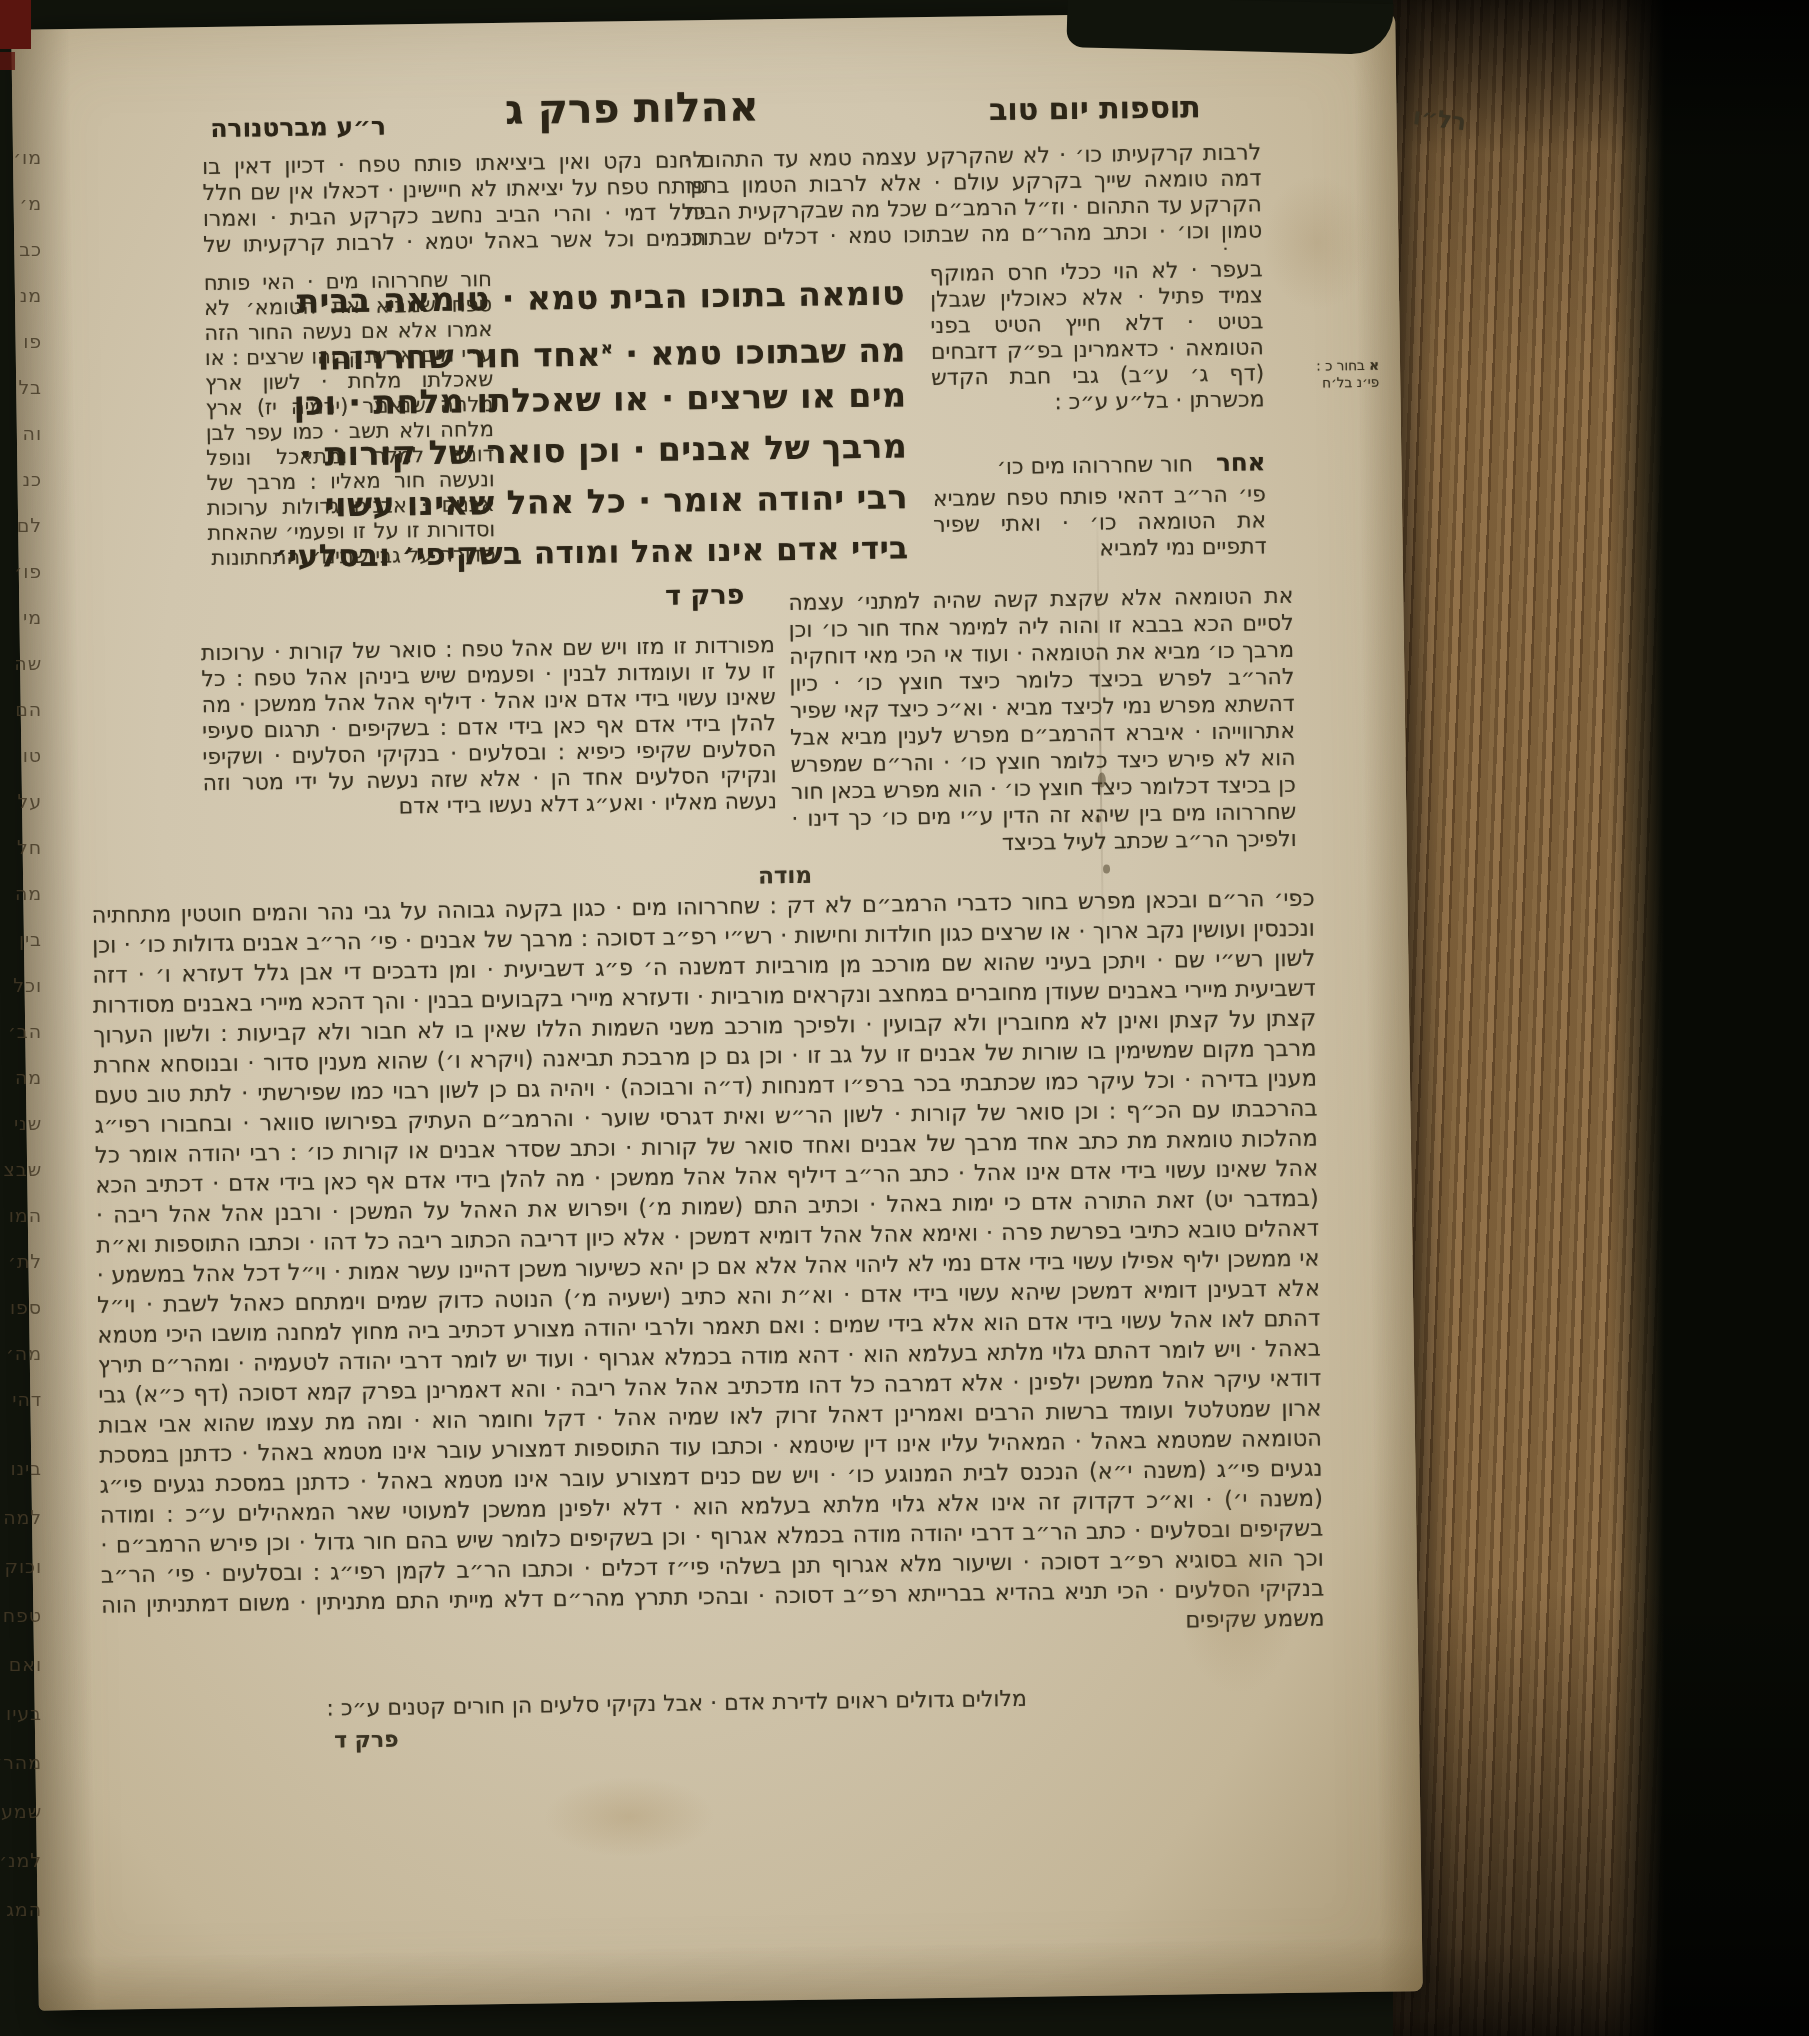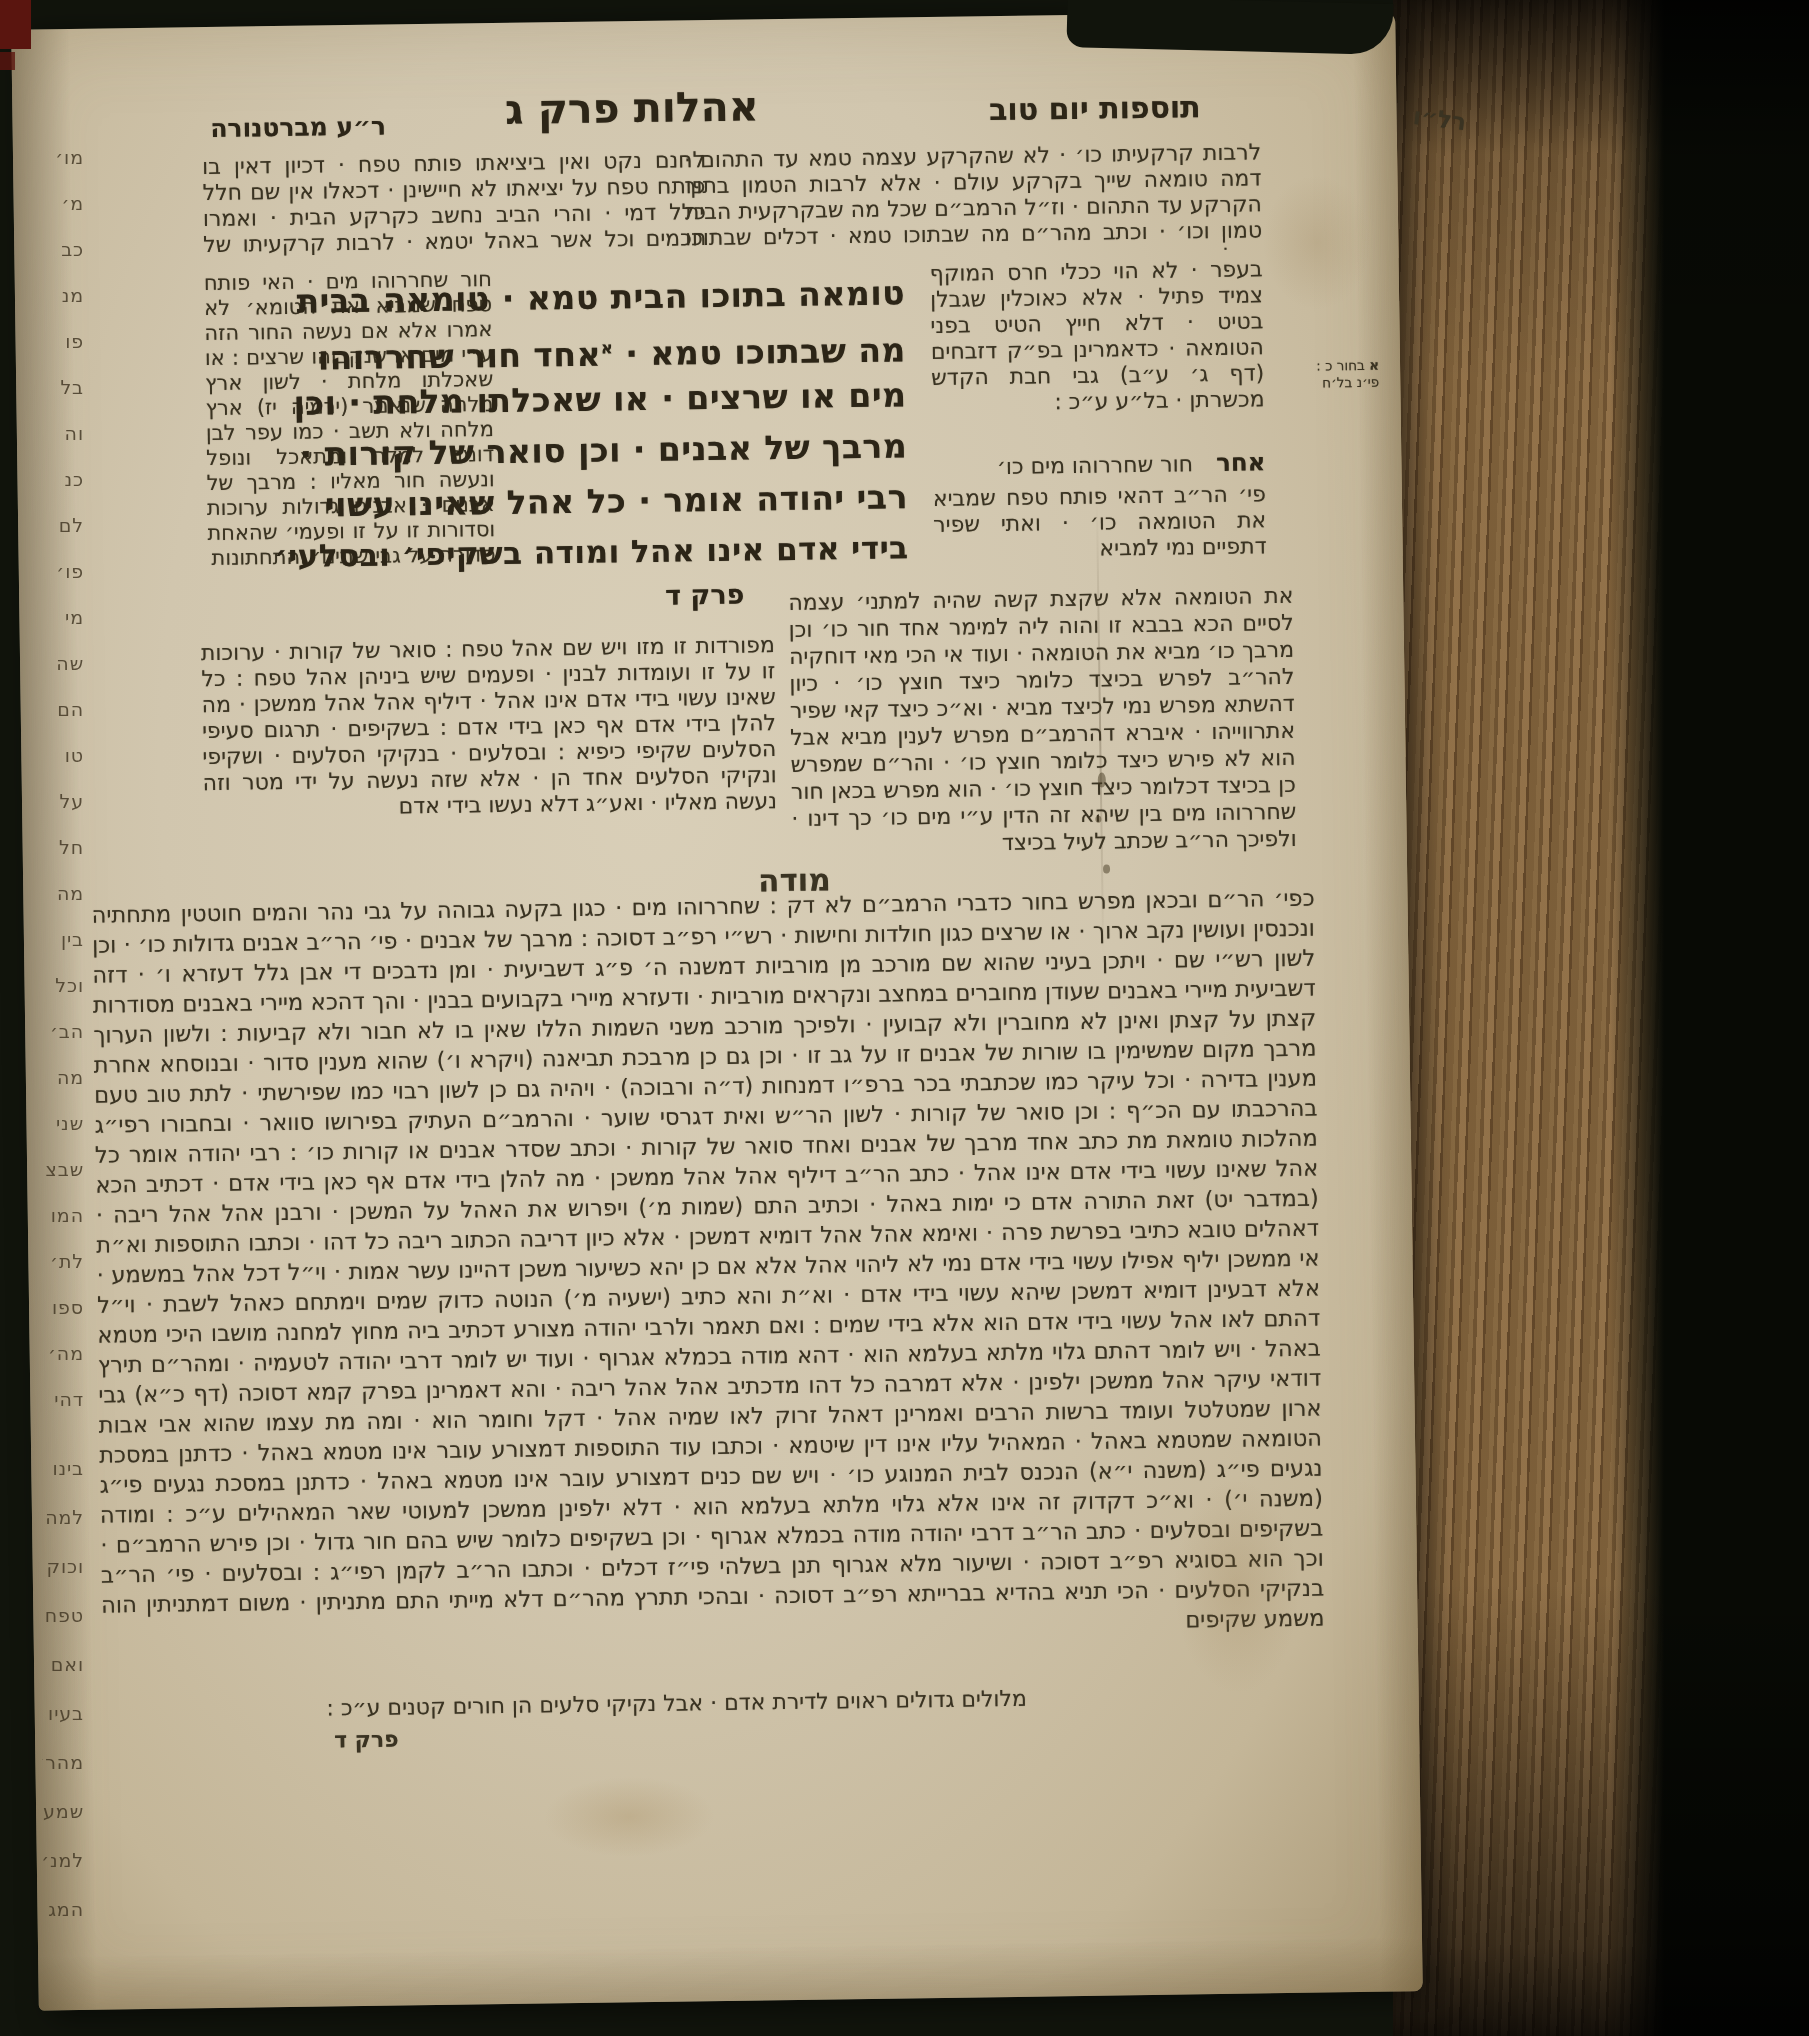--- a/index.html
+++ b/index.html
@@ -4,21 +4,21 @@
 <style>
   html,body{margin:0;padding:0;}
   body{width:1809px;height:2036px;position:relative;overflow:hidden;
        background:#11140c;font-family:"DejaVu Sans",sans-serif;}
   .abs{position:absolute;}
   .rtl{direction:rtl;unicode-bidi:plaintext;}
   .j{text-align:justify;}
   .clip{overflow:hidden;}
   .ink{color:#3a3322;text-shadow:0 0 0.9px rgba(58,51,34,.45);}
   .ink-dark{color:#2c2517;text-shadow:0 0 0.9px rgba(44,37,23,.5);}
-  .pre{white-space:pre-line;margin-left:42px;}
+  .pre{white-space:pre-line;}
 
   #stack{left:1393px;top:0;width:416px;height:2036px;
     background:
       linear-gradient(180deg,rgba(0,0,0,.82) 0,rgba(0,0,0,.15) 154px,rgba(0,0,0,0) 380px,rgba(0,0,0,0) 1583px,rgba(0,0,0,.55) 1945px,rgba(0,0,0,.85) 100%),
       linear-gradient(90deg,rgba(0,0,0,0) 0,rgba(0,0,0,0) 217px,rgba(8,10,5,1) 271px),
       repeating-linear-gradient(92deg,#a1805399 0 4.5px,#7a5c3899 4.5px 8.1px,#b48f6099 8.1px 14.5px,#64482a99 14.5px 17px,#8f6f4599 17px 24.4px),
       #5e4527;}
   #paper{left:25px;top:20px;width:1384px;height:1981px;
     transform:rotate(-0.8deg);transform-origin:50% 50%;
     background:radial-gradient(ellipse at 45% 38%,#d9cfb8 0%,#d1c6ae 45%,#c4b698 78%,#ab9a78 97%);
@@ -54,21 +54,21 @@
   <div class="abs rtl clip ink" style="left:915px;top:436px;width:333px;height:29px;font-size:22px;line-height:27px;">
     <span class="ink-dark" style="font-weight:bold;font-size:24.4px;">אחר</span>
     <span style="padding-right:16.3px;">חור שחררוהו מים כו׳</span>
   </div>
   <div class="abs rtl j clip ink" style="left:915px;top:469px;width:333px;height:83px;font-size:22px;line-height:26px;">פי׳ הר״ב דהאי פותח טפח שמביא את הטומאה כו׳ · ואתי שפיר דתפיים נמי למביא</div>
   <div class="abs rtl j clip ink" style="left:769px;top:570px;width:505px;height:273px;font-size:22px;line-height:27px;">את הטומאה אלא שקצת קשה שהיה למתני׳ עצמה לסיים הכא בבבא זו והוה ליה למימר אחד חור כו׳ וכן מרבך כו׳ מביא את הטומאה · ועוד אי הכי מאי דוחקיה להר״ב לפרש בכיצד כלומר כיצד חוצץ כו׳ · כיון דהשתא מפרש נמי לכיצד מביא · וא״כ כיצד קאי שפיר אתרווייהו · איברא דהרמב״ם מפרש לענין מביא אבל הוא לא פירש כיצד כלומר חוצץ כו׳ · והר״ם שמפרש כן בכיצד דכלומר כיצד חוצץ כו׳ · הוא מפרש בכאן חור שחררוהו מים בין שיהא זה הדין ע״י מים כו׳ כך דינו · ולפיכך הר״ב שכתב לעיל בכיצד</div>
 
   <div class="abs rtl j clip ink" style="left:189px;top:127px;width:503px;height:105px;font-size:22px;line-height:26px;">לחנם נקט ואין ביציאתו פותח טפח · דכיון דאין בו פותח טפח על יציאתו לא חיישינן · דכאלו אין שם חלל כלל דמי · והרי הביב נחשב כקרקע הבית · ואמרו חכמים וכל אשר באהל יטמא · לרבות קרקעיתו של בית כמוהו עד התהום :</div>
   <div class="abs rtl j clip ink" style="left:189px;top:244px;width:288px;height:373px;font-size:21px;line-height:25px;">חור שחררוהו מים · האי פותח טפח שמביא את הטומא׳ לא אמרו אלא אם נעשה החור הזה ע״י מים או שנקבוהו שרצים : או שאכלתו מלחת · לשון ארץ מלחה שנאמר (ירמיה יז) ארץ מלחה ולא תשב · כמו עפר לבן דומה למלח ומתאכל ונופל ונעשה חור מאליו : מרבך של אבנים · אבנים גדולות ערוכות וסדורות זו על זו ופעמי׳ שהאחת סדורה על גבי שתים׳ והתחתונות</div>
   <div class="abs rtl j clip ink" style="left:181px;top:613px;width:574px;height:212px;font-size:22px;line-height:26px;">מפורדות זו מזו ויש שם אהל טפח : סואר של קורות · ערוכות זו על זו ועומדות לבנין · ופעמים שיש ביניהן אהל טפח : כל שאינו עשוי בידי אדם אינו אהל · דיליף אהל אהל ממשכן · מה להלן בידי אדם אף כאן בידי אדם : בשקיפים · תרגום סעיפי הסלעים שקיפי כיפיא : ובסלעים · בנקיקי הסלעים · ושקיפי ונקיקי הסלעים אחד הן · אלא שזה נעשה על ידי מטר וזה נעשה מאליו · ואע״ג דלא נעשו בידי אדם</div>
-  <div class="abs rtl ink catch" style="left:735px;top:843px;font-size:31px;">מודה</div>
+  <div class="abs rtl ink catch" style="left:735px;top:843px;font-size:23px;">מודה</div>
 
   <div class="abs rtl ink-dark" style="left:481px;top:250px;width:409px;text-align:justify;">
     <div class="mline">טומאה בתוכו הבית טמא · טומאה בבית</div>
     <div class="mline"><span>מה שבתוכו טמא · </span><sup class="mk">א</sup><span>אחד חור שחררוהו</span></div>
     <div class="mline">מים או שרצים · או שאכלתו מלחת · וכן</div>
     <div class="mline">מרבך של אבנים · וכן סואר של קורות ·</div>
     <div class="mline">רבי יהודה אומר · כל אהל שאינו עשוי</div>
     <div class="mline" style="font-size:31px;">בידי אדם אינו אהל ומודה בשקיפי׳ ובסלעי׳</div>
   </div>
   <div class="abs rtl ink-dark" style="left:481px;top:559px;width:409px;text-align:center;font-size:27px;font-weight:bold;">פרק ד</div>

